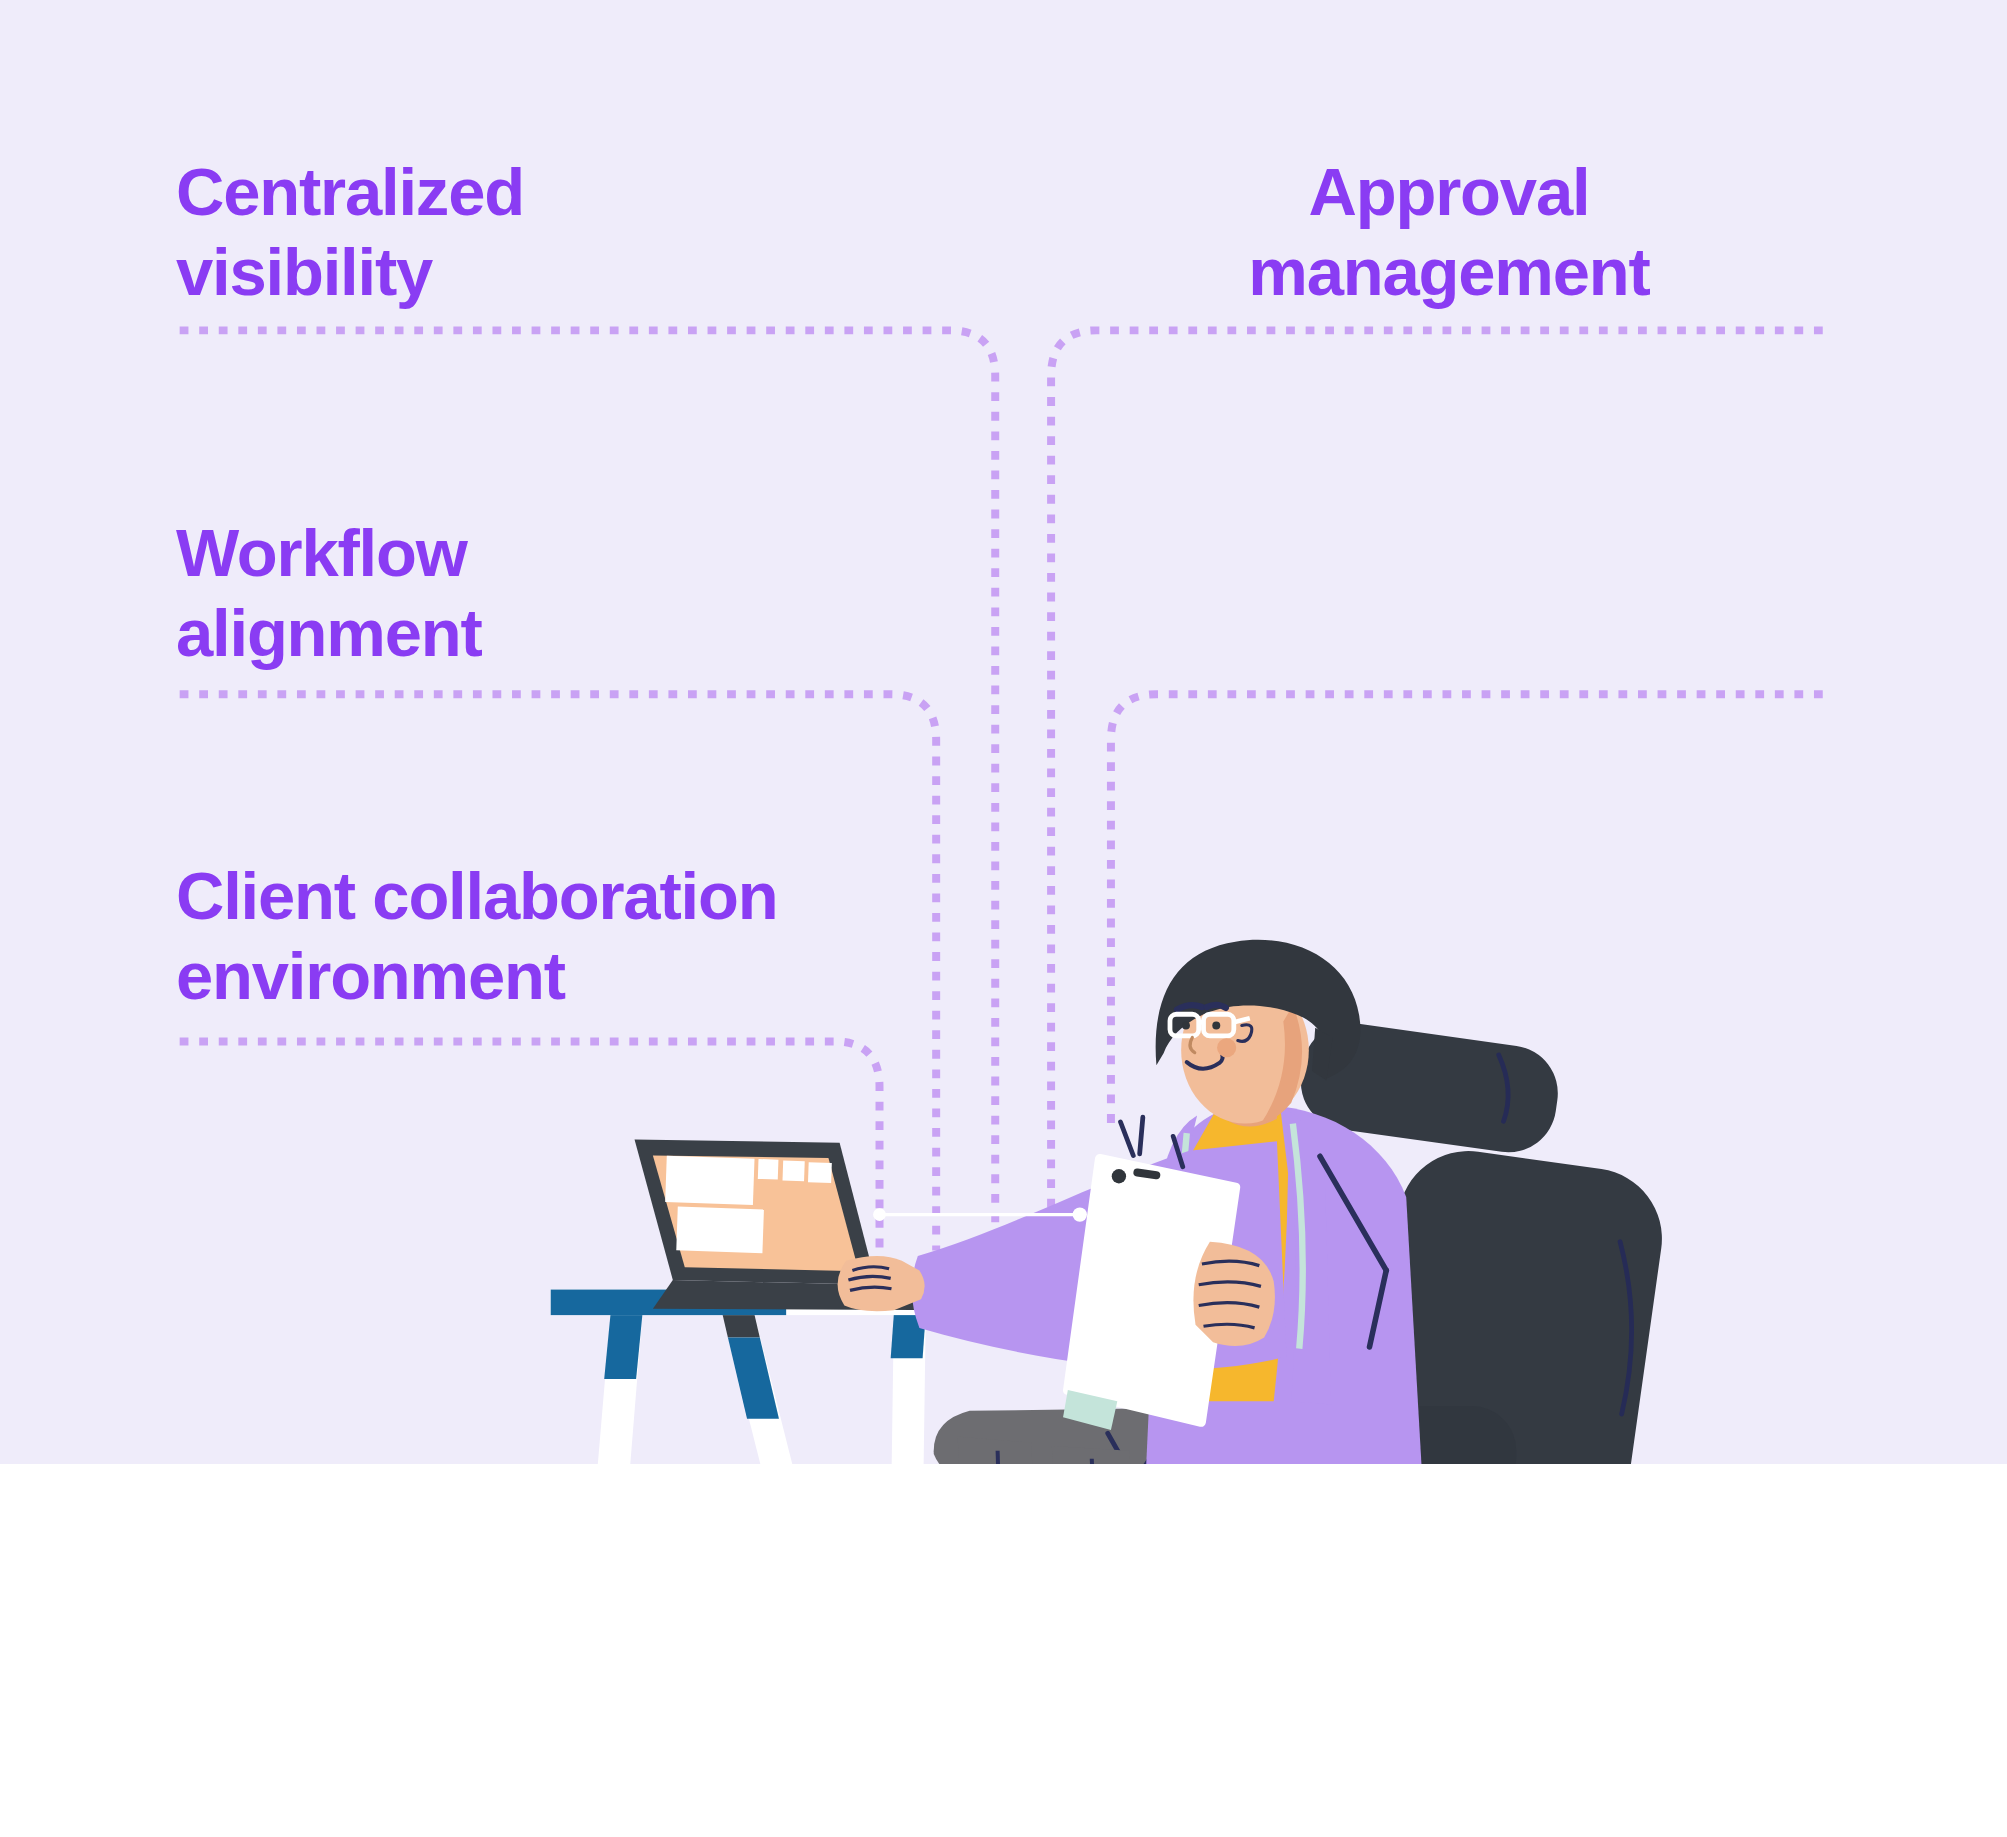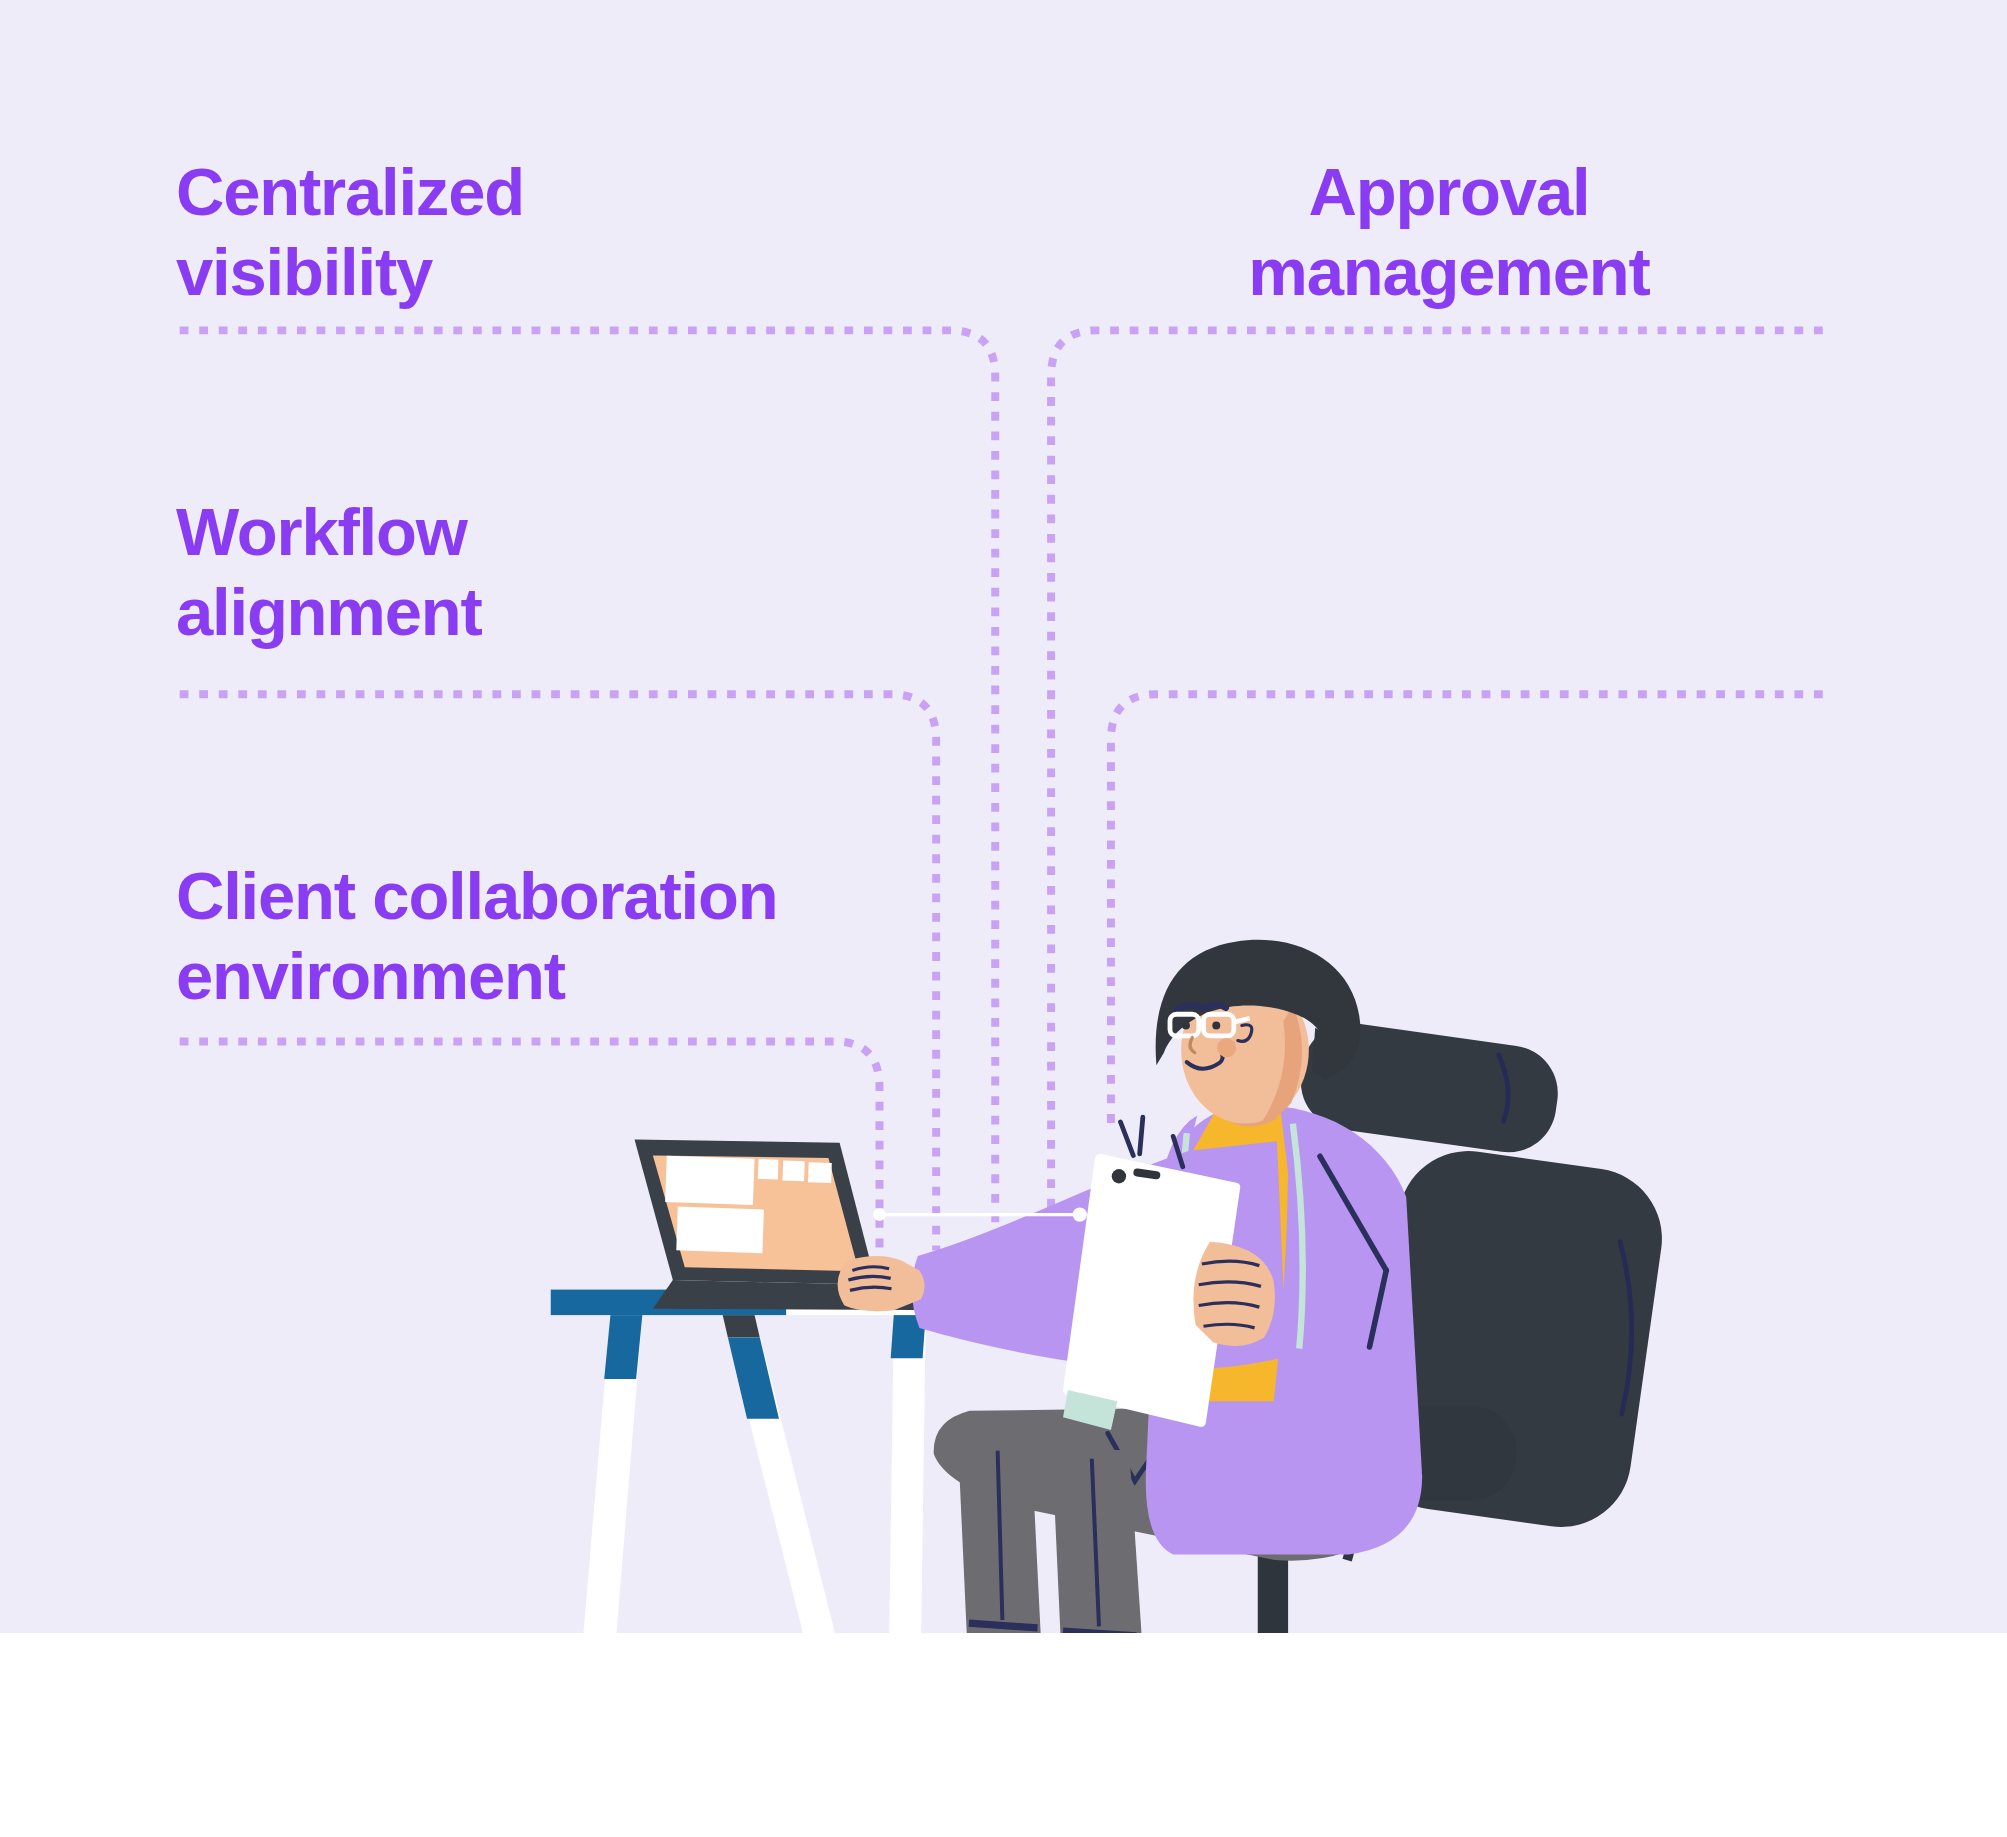--- a/index.html
+++ b/index.html
@@ -5,21 +5,21 @@
   html, body {
     margin: 0;
     padding: 0;
   }
   body {
     font-family: "Liberation Sans", "DejaVu Sans", sans-serif;
   }
   .canvas {
     position: relative;
     width: 2008px;
-    height: 1633px;
+    height: 1464px;
     background: #EFECFA;
     overflow: hidden;
   }
   .scene {
     position: absolute;
     left: 0;
     top: 0;
     width: 2008px;
     height: 1837px;
   }
@@ -30,21 +30,21 @@
     line-height: 80px;
     letter-spacing: -1.2px;
     color: #8A3CF3;
     white-space: pre-line;
     margin: 0;
   }
   .label-left  { text-align: left; }
   .label-right { text-align: center; }
   #label-centralized  { left: 176px;  top: 152px;  width: 638px; }
   #label-approval     { right: 200px; top: 152px;  width: 718px; }
-  #label-workflow     { left: 176px;  top: 492px;  width: 638px; }
+  #label-workflow     { left: 176px;  top: 513px;  width: 638px; }
   #label-accountability { right: 200px; top: 516px; width: 718px; }
   #label-client       { left: 176px;  top: 856px; width: 798px; }
 </style>
 </head>
 <body>
 
 <div class="canvas">
 
   <svg class="scene" viewBox="0 0 2516 2302" xmlns="http://www.w3.org/2000/svg">
 

